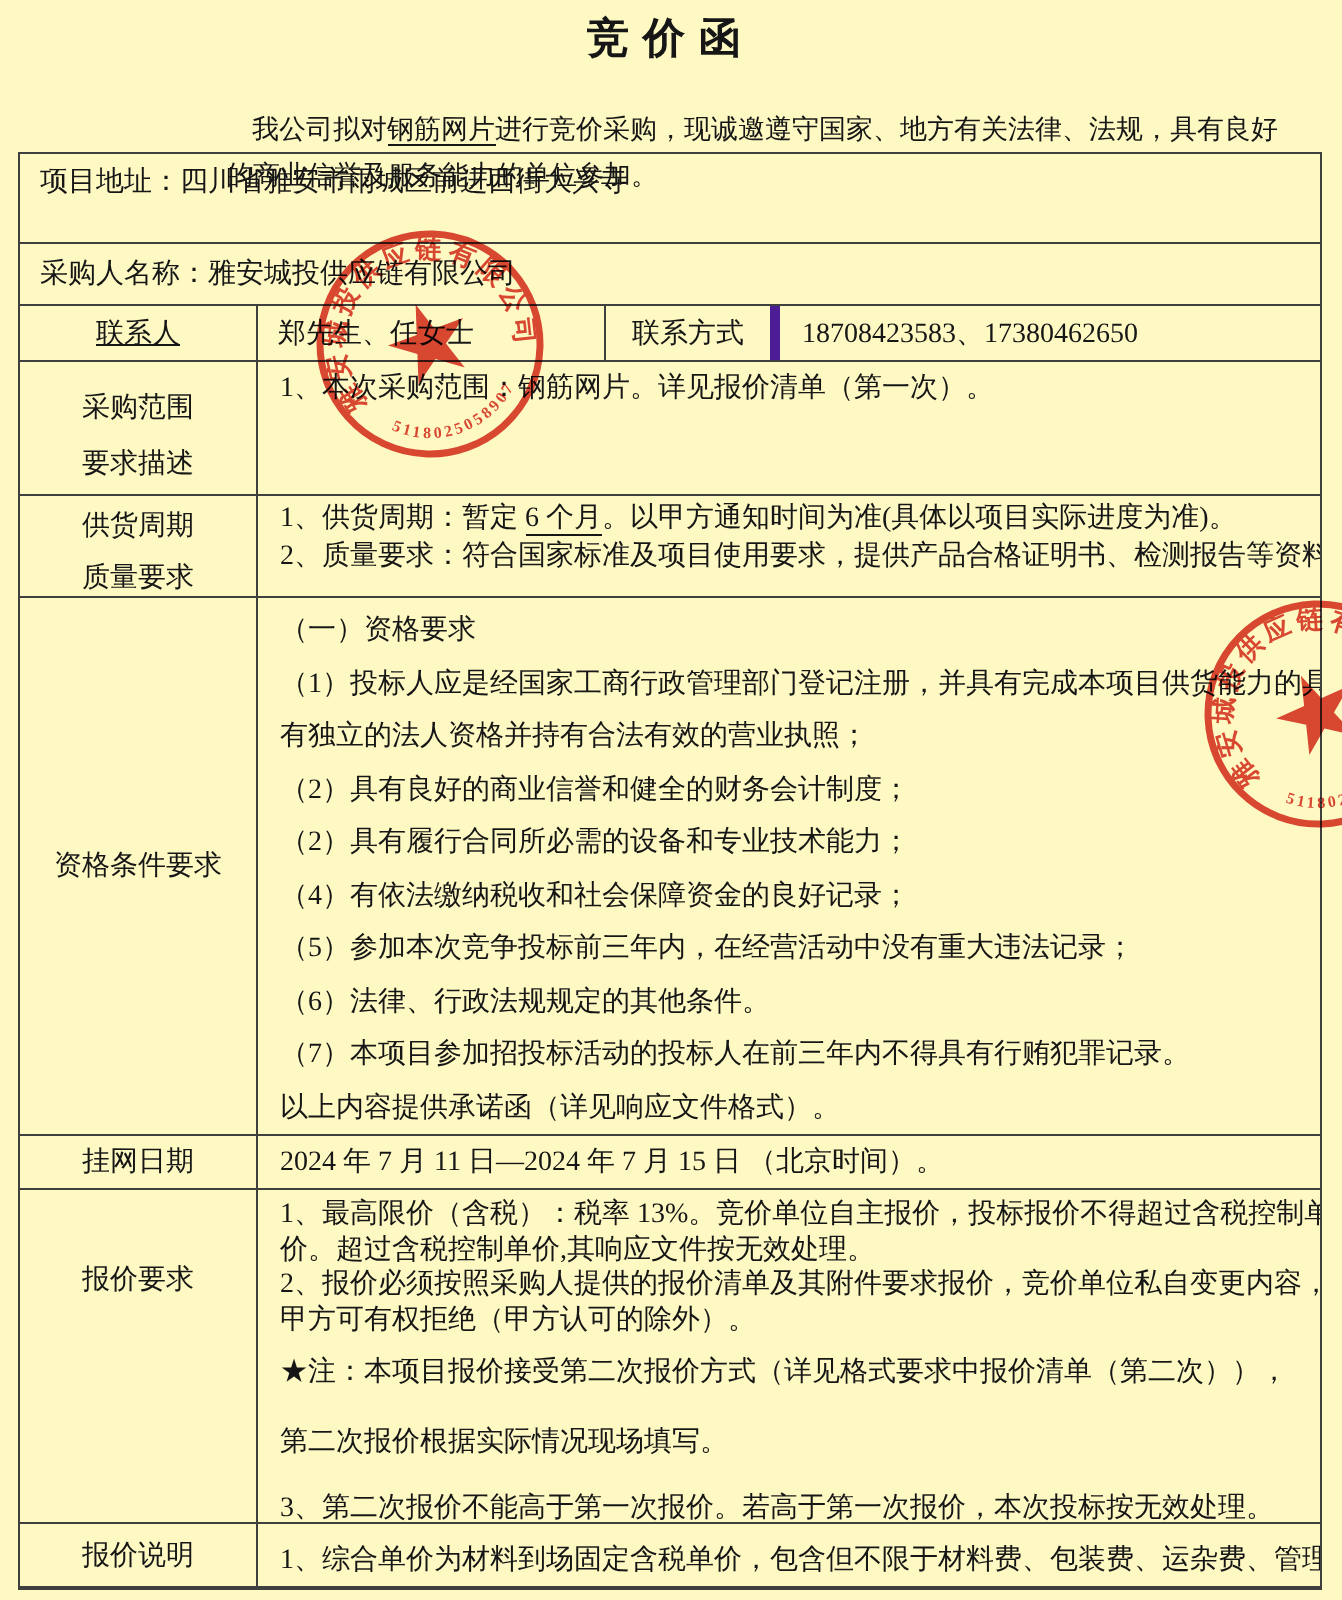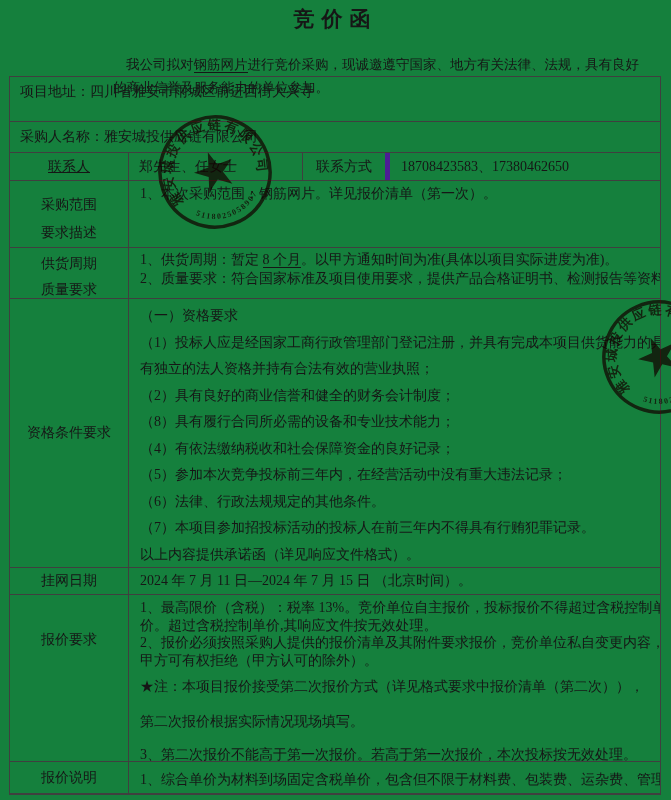--- a/index.html
+++ b/index.html
@@ -1,18 +1,18 @@
 <!DOCTYPE html>
 <html><head>
 <meta charset="utf-8">
 <style>
   html,body{margin:0;padding:0;background:#e8e8e8;}
   .page{
     position:relative;width:671px;height:800px;margin:0 auto;
-    background:#15803d;overflow:hidden;
+    background:#fef9c3;overflow:hidden;
     font-family:"Liberation Serif","DejaVu Serif",serif;
     color:#161616;
   }
   .title{
     position:absolute;top:5px;left:0;width:100%;text-align:center;
     font-size:21px;font-weight:bold;letter-spacing:7px;margin:0;
   }
   .intro{
     position:absolute;left:97px;top:37px;width:532px;
     font-size:13.5px;line-height:23px;text-indent:13px;margin:16px;
@@ -104,33 +104,33 @@
         <div class="nowrap">1、本次采购范围：钢筋网片。详见报价清单（第一次）。</div>
       </div>
     </div>
 
     <div class="row r-supply">
       <div class="cell label-col">
         <div>供货周期</div>
         <div>质量要求</div>
       </div>
       <div class="cell content-col">
-        <div class="nowrap"><span>1、供货周期：暂定 </span><span class="u">8 个月</span><span>。以甲方通知时间为准(具体以项目实际进度为准)。</span></div>
+        <div class="nowrap"><span>1、供货周期：暂定 </span><span class="u">6 个月</span><span>。以甲方通知时间为准(具体以项目实际进度为准)。</span></div>
         <div class="nowrap">2、质量要求：符合国家标准及项目使用要求，提供产品合格证明书、检测报告等资料。</div>
       </div>
     </div>
 
     <div class="row r-qual">
       <div class="cell label-col">资格条件要求</div>
       <div class="cell content-col">
         <div class="nowrap">（一）资格要求</div>
         <div class="nowrap">（1）投标人应是经国家工商行政管理部门登记注册，并具有完成本项目供货能力的具</div>
         <div class="nowrap">有独立的法人资格并持有合法有效的营业执照；</div>
         <div class="nowrap">（2）具有良好的商业信誉和健全的财务会计制度；</div>
-        <div class="nowrap">（8）具有履行合同所必需的设备和专业技术能力；</div>
+        <div class="nowrap">（2）具有履行合同所必需的设备和专业技术能力；</div>
         <div class="nowrap">（4）有依法缴纳税收和社会保障资金的良好记录；</div>
         <div class="nowrap">（5）参加本次竞争投标前三年内，在经营活动中没有重大违法记录；</div>
         <div class="nowrap">（6）法律、行政法规规定的其他条件。</div>
         <div class="nowrap">（7）本项目参加招投标活动的投标人在前三年内不得具有行贿犯罪记录。</div>
         <div class="nowrap">以上内容提供承诺函（详见响应文件格式）。</div>
       </div>
     </div>
 
     <div class="row r-date">
       <div class="cell label-col">挂网日期</div>

